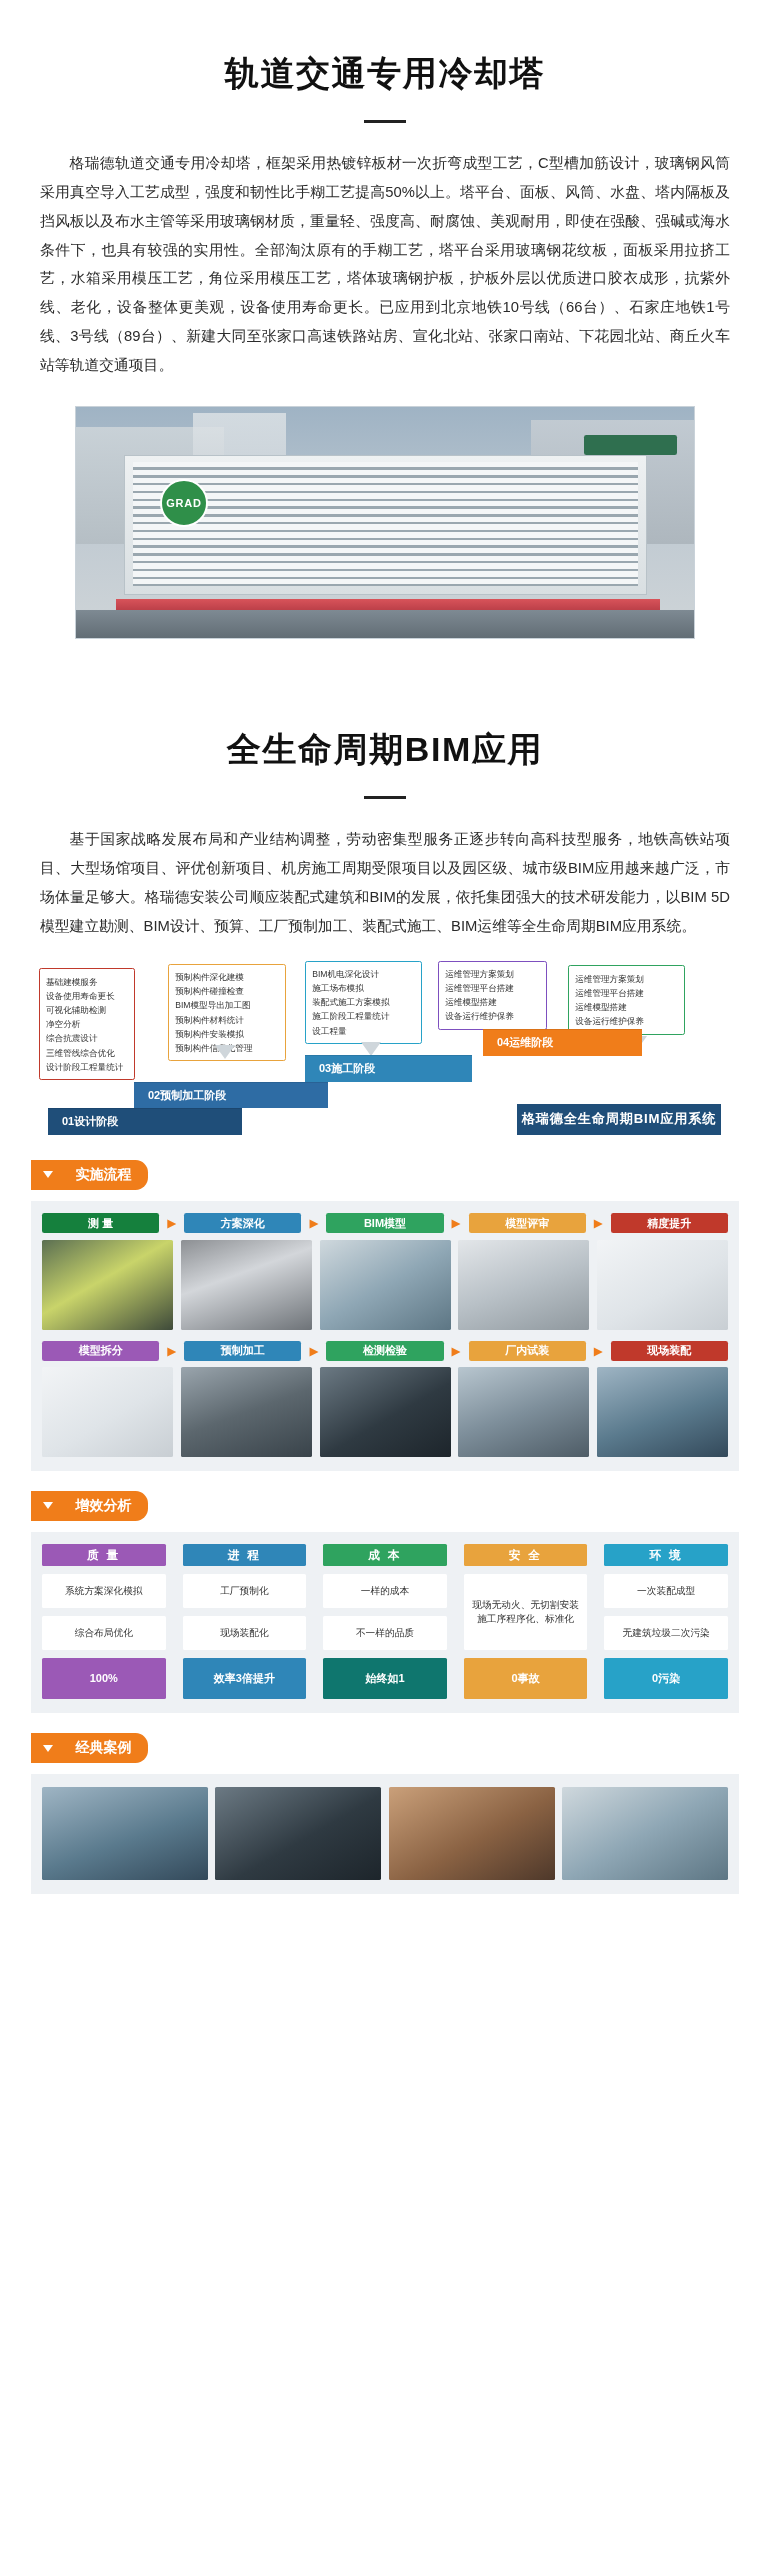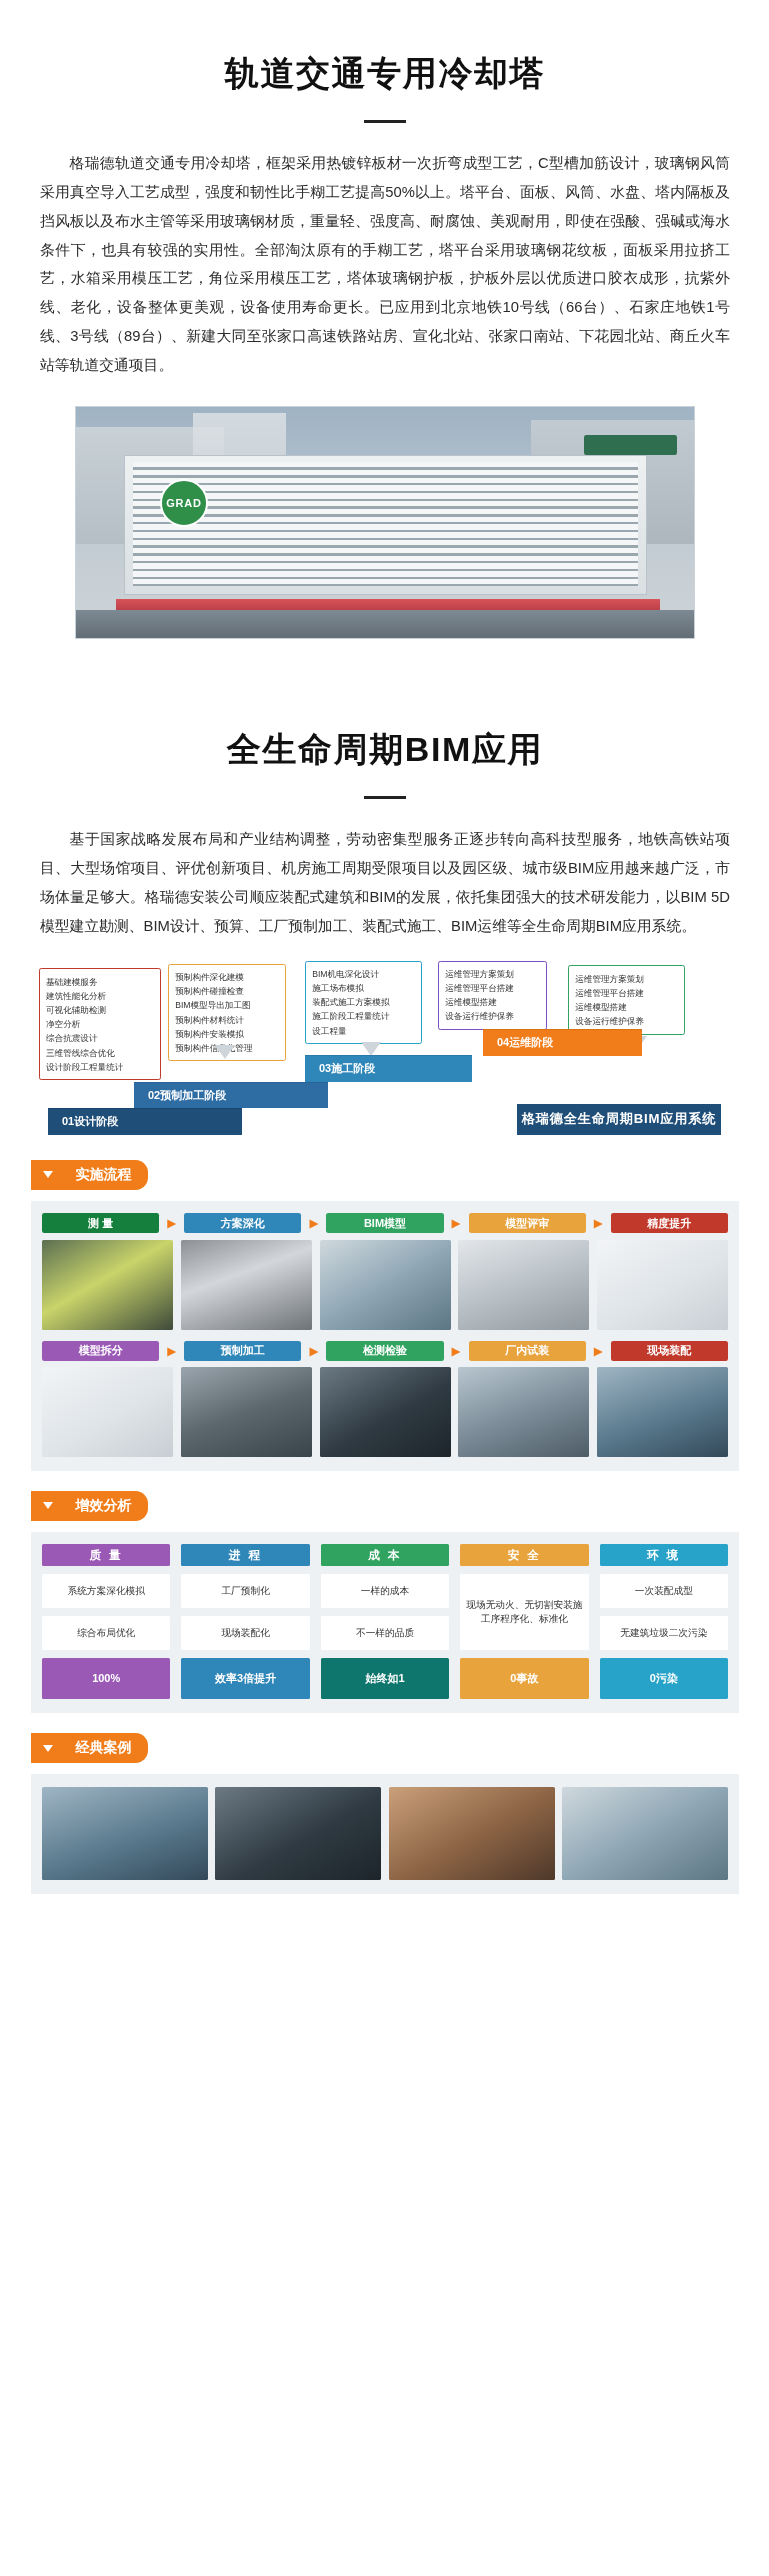--- a/index.html
+++ b/index.html
@@ -119,21 +119,21 @@
   .lc-step.s4 { left:435px; bottom:79px; width:159px; height:26.4px; background:#f07d1a; }
   .lc-banner {
     position:absolute; right:0; bottom:0; width:204px; height:31px;
     background:#1f4e79; color:#fff; font-size:13.2px; font-weight:bold;
     display:flex; align-items:center; justify-content:center; letter-spacing:0.8px;
   }
   .lc-card {
     position:absolute; border:1.6px solid; border-radius:2.3px; background:#fff;
     font-size:8.6px; line-height:1.65; padding:5.4px 6.2px; color:#333;
   }
-  .lc-card.c1 { left:7.8px;  top:7.8px;  width:122px; border-color:#c0392b; }
+  .lc-card.c1 { left:7.8px;  top:7.8px;  width:96px; border-color:#c0392b; }
   .lc-card.c2 { left:137px; top:3.1px;   width:118px; border-color:#e8a33d; }
   .lc-card.c3 { left:274px; top:0px;   width:117px; border-color:#27a2c8; }
   .lc-card.c4 { left:407px; top:0px;   width:109px; border-color:#7d4fbf; }
   .lc-card.c5 { left:537px; top:4.7px;   width:117px; border-color:#2fa35f; }
   .lc-arrow {
     position:absolute; width:0; height:0;
     border-left:10px solid transparent; border-right:10px solid transparent;
     border-top:14px solid #cfd6db;
   }
   .lc-arrow.a1 { left:184px; top:84px; }
@@ -177,21 +177,21 @@
   .ph3  { background:linear-gradient(150deg,#cfd8dd,#8fa7b5 50%,#5d7684); }
   .ph4  { background:linear-gradient(160deg,#e3e6e9,#b9c1c7 50%,#8f989e); }
   .ph5  { background:linear-gradient(150deg,#f2f4f6,#dfe4e8 55%,#c8ced3); }
   .ph6  { background:linear-gradient(160deg,#9aa5ad,#5c676e 50%,#39434a); }
   .ph7  { background:linear-gradient(150deg,#6c7a84,#2f3a42 55%,#1d252b); }
   .ph8  { background:linear-gradient(160deg,#b8c6cf,#7e8f9b 50%,#4e5c66); }
   .ph9  { background:linear-gradient(150deg,#caa07a,#8a6243 55%,#4e382a); }
   .ph10 { background:linear-gradient(160deg,#9fb5c4,#5a7a8d 55%,#33495a); }
 
   
-  .va-table { display:flex; gap:11px; }
+  .va-table { display:flex; gap:17px; }
   .va-col { flex:1; display:flex; flex-direction:column; gap:7.8px; }
   .va-head {
     height:22px; display:flex; align-items:center; justify-content:center;
     color:#fff; font-size:11.7px; font-weight:bold; letter-spacing:2.3px; border-radius:1.6px;
   }
   .va-cell {
     background:#fff; min-height:34px; display:flex; align-items:center;
     justify-content:center; text-align:center; font-size:9.7px; line-height:1.5;
     color:#333; padding:3.1px 4.7px; border-radius:1.6px;
   }
@@ -236,21 +236,21 @@
 
   <h1 class="main-title">全生命周期BIM应用</h1>
   <div class="title-rule"></div>
 
   <p class="para">基于国家战略发展布局和产业结构调整，劳动密集型服务正逐步转向高科技型服务，地铁高铁站项目、大型场馆项目、评优创新项目、机房施工周期受限项目以及园区级、城市级BIM应用越来越广泛，市场体量足够大。格瑞德安装公司顺应装配式建筑和BIM的发展，依托集团强大的技术研发能力，以BIM 5D模型建立勘测、BIM设计、预算、工厂预制加工、装配式施工、BIM运维等全生命周期BIM应用系统。</p>
 
   <div class="lifecycle">
 
     <div class="lc-card c1">
       <div>基础建模服务</div>
-      <div>建筑性能化分析</div>
+      <div>设备使用寿命更长</div>
       <div>可视化辅助检测</div>
       <div>净空分析</div>
       <div>综合抗震设计</div>
       <div>三维管线综合优化</div>
       <div>设计阶段工程量统计</div>
     </div>
 
     <div class="lc-card c2">
       <div>预制构件深化建模</div>
       <div>预制构件碰撞检查</div>

